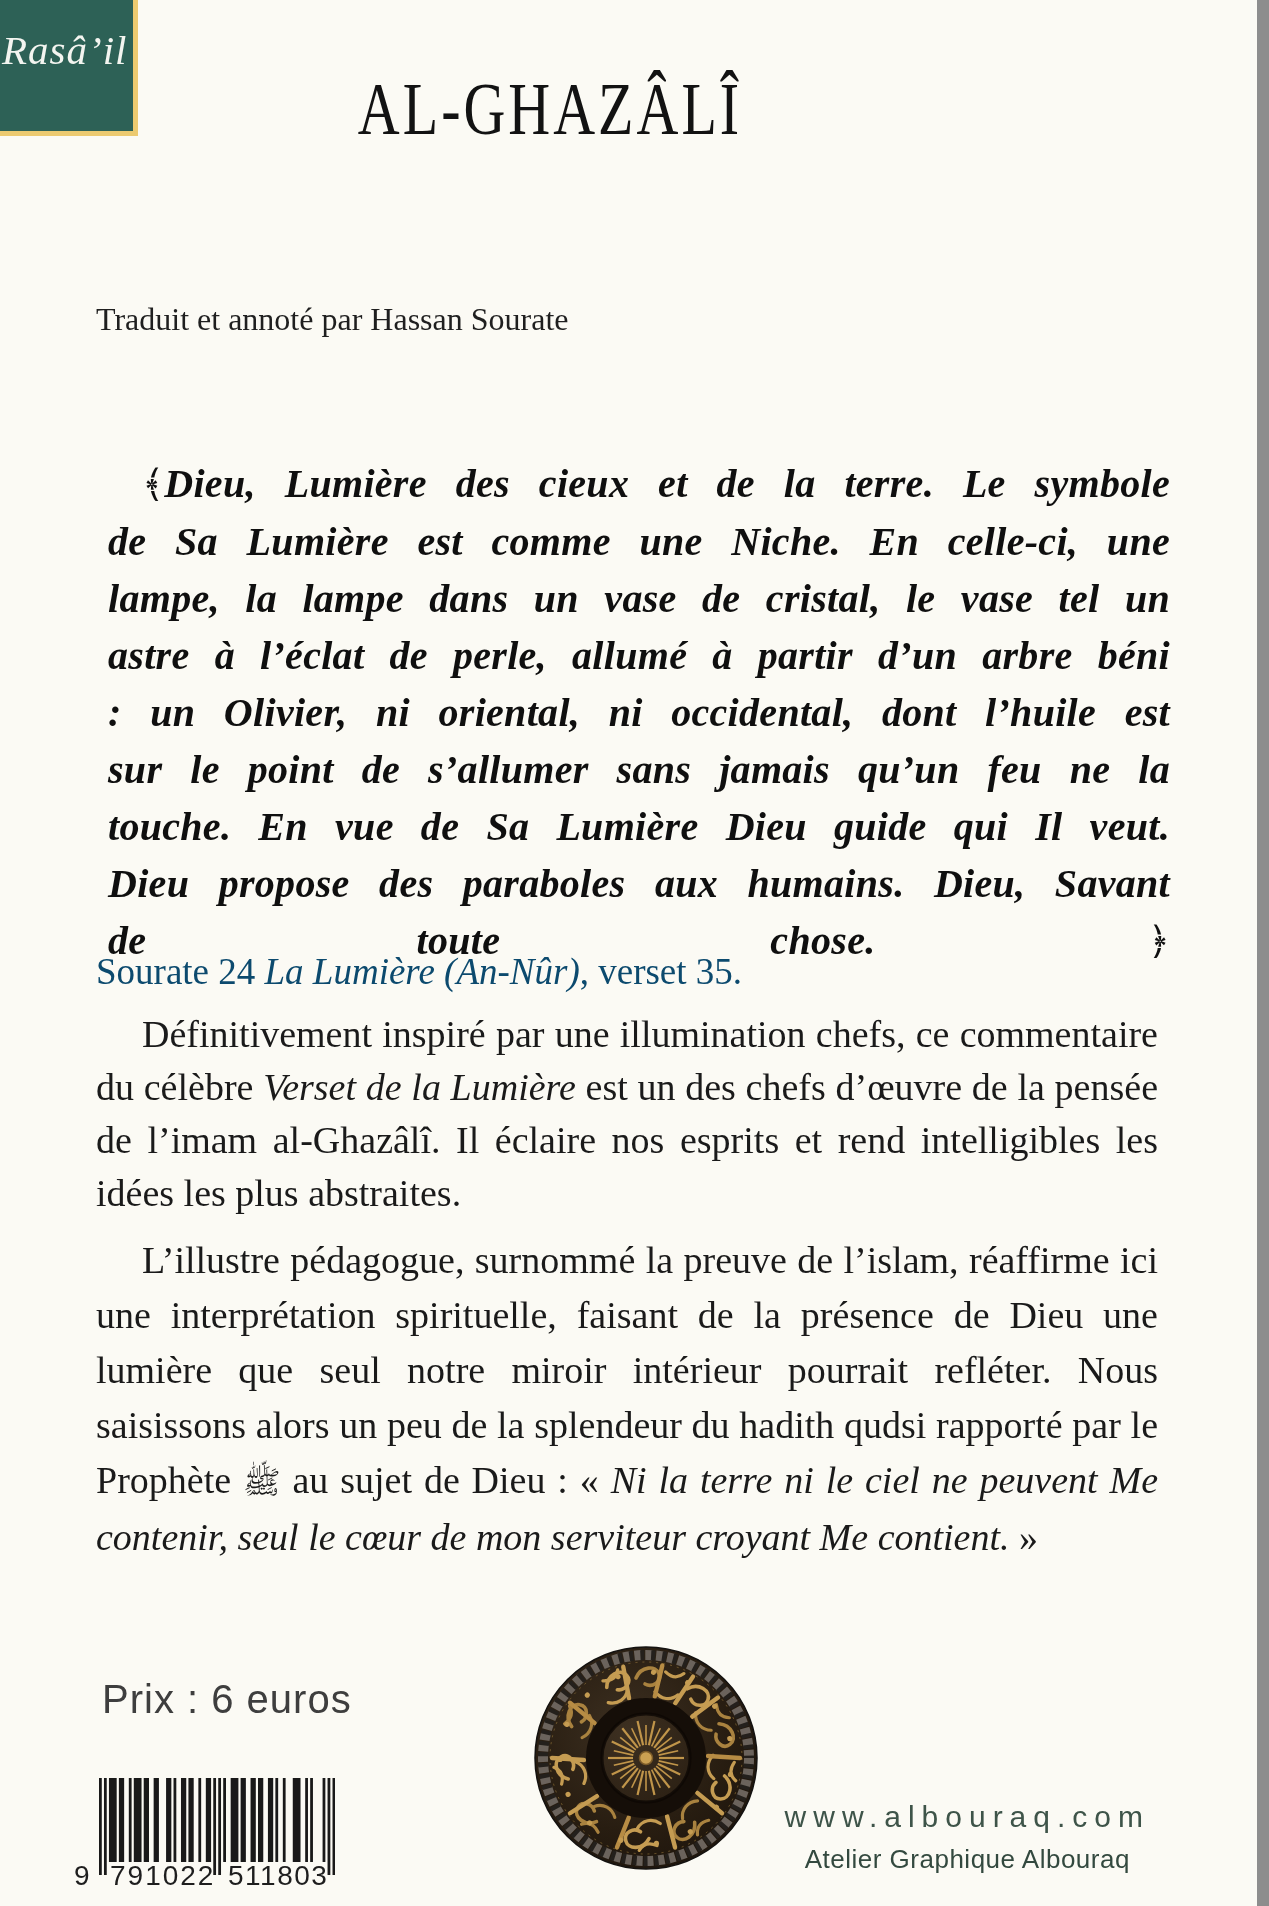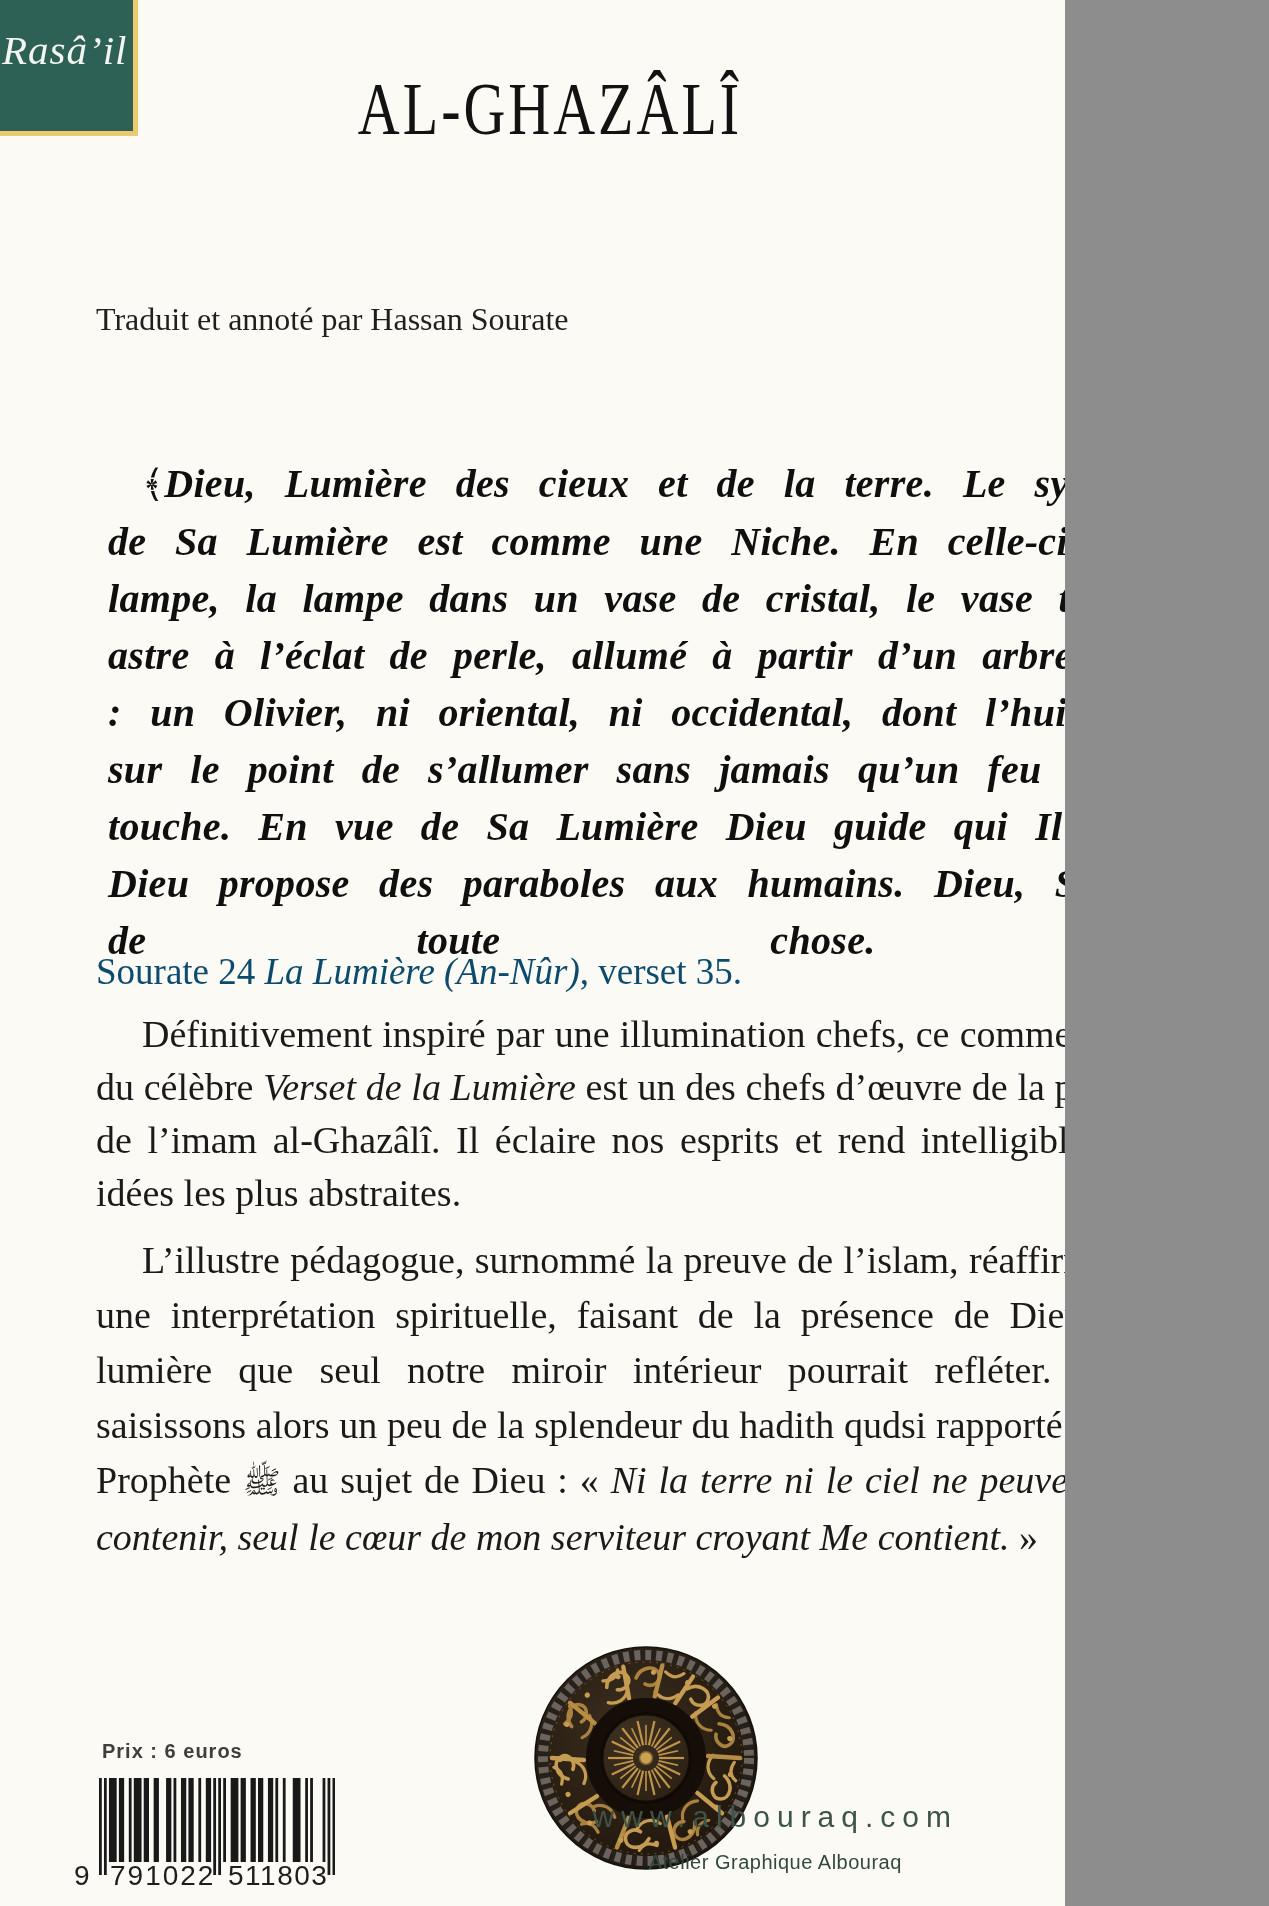--- a/index.html
+++ b/index.html
@@ -5,21 +5,21 @@
   :root{
     --paper:#fbfaf4;
     --corner-green:#2d6156;
     --gold:#ecca70;
     --title-green:#356858;
     --ink:#151515;
     --footer-text:#3e5449;
   }
   html,body{margin:0;padding:0;background:#8d8d8d;}
   .page{
-    position:relative;width:1065px;height:1906px;overflow:hidden;
+    position:relative;width:1257px;height:1906px;overflow:hidden;
     background:var(--paper);
     font-family:"Liberation Serif",serif;color:var(--ink);
   }
   .corner{
     position:absolute;left:0;top:0;width:133px;height:131px;
     background:var(--corner-green);
     border-right:5px solid var(--gold);
     border-bottom:5px solid var(--gold);
   }
   .corner .lbl{
@@ -55,39 +55,39 @@
     font-size:37px;color:#0c4a6e;
   }
   .para{
     position:absolute;left:96px;width:1062px;margin:0;
     text-align:justify;font-size:38px;line-height:53px;
     text-indent:46px;color:#1a1a1a;
   }
   .p1{top:1008px;}
   .p2{top:1233px;line-height:55px;}
   .price{
-    position:absolute;left:102px;top:1740px;
-    font-family:"Liberation Sans",sans-serif;font-size:20px;
-    letter-spacing:1px;color:#3e3e3e;font-weight:bold;
+    position:absolute;left:102px;top:1677px;
+    font-family:"Liberation Sans",sans-serif;font-size:40px;
+    letter-spacing:1px;color:#3e3e3e;
   }
   .barcode{position:absolute;left:99px;top:1778px;}
   .bdigit{
     position:absolute;top:1860px;
     font-family:"Liberation Sans",sans-serif;font-size:28px;color:#1e1e1e;
   }
   .bd-lead{left:74px;}
   .bd-g1{left:110px;letter-spacing:2px;}
   .bd-g2{left:228px;letter-spacing:1.5px;}
   .medallion{position:absolute;left:534px;top:1646px;}
   .publisher{
     position:absolute;right:107px;top:1800px;text-align:center;
     font-family:Liberation Sans, sans-serif;color:var(--footer-text);
   }
   .publisher .site{font-size:30px;letter-spacing:7px;white-space:nowrap;}
-  .publisher .studio{font-size:20px;letter-spacing:.5px;margin-top:17px;color:#33493f;}
+  .publisher .studio{font-size:26px;letter-spacing:.5px;margin-top:10px;color:#33493f;}
 </style>
 </head>
 <body>
 
 <div class="page">
 
   <div class="corner">
     <span class="lbl">Rasâ’il</span>
   </div>
 

